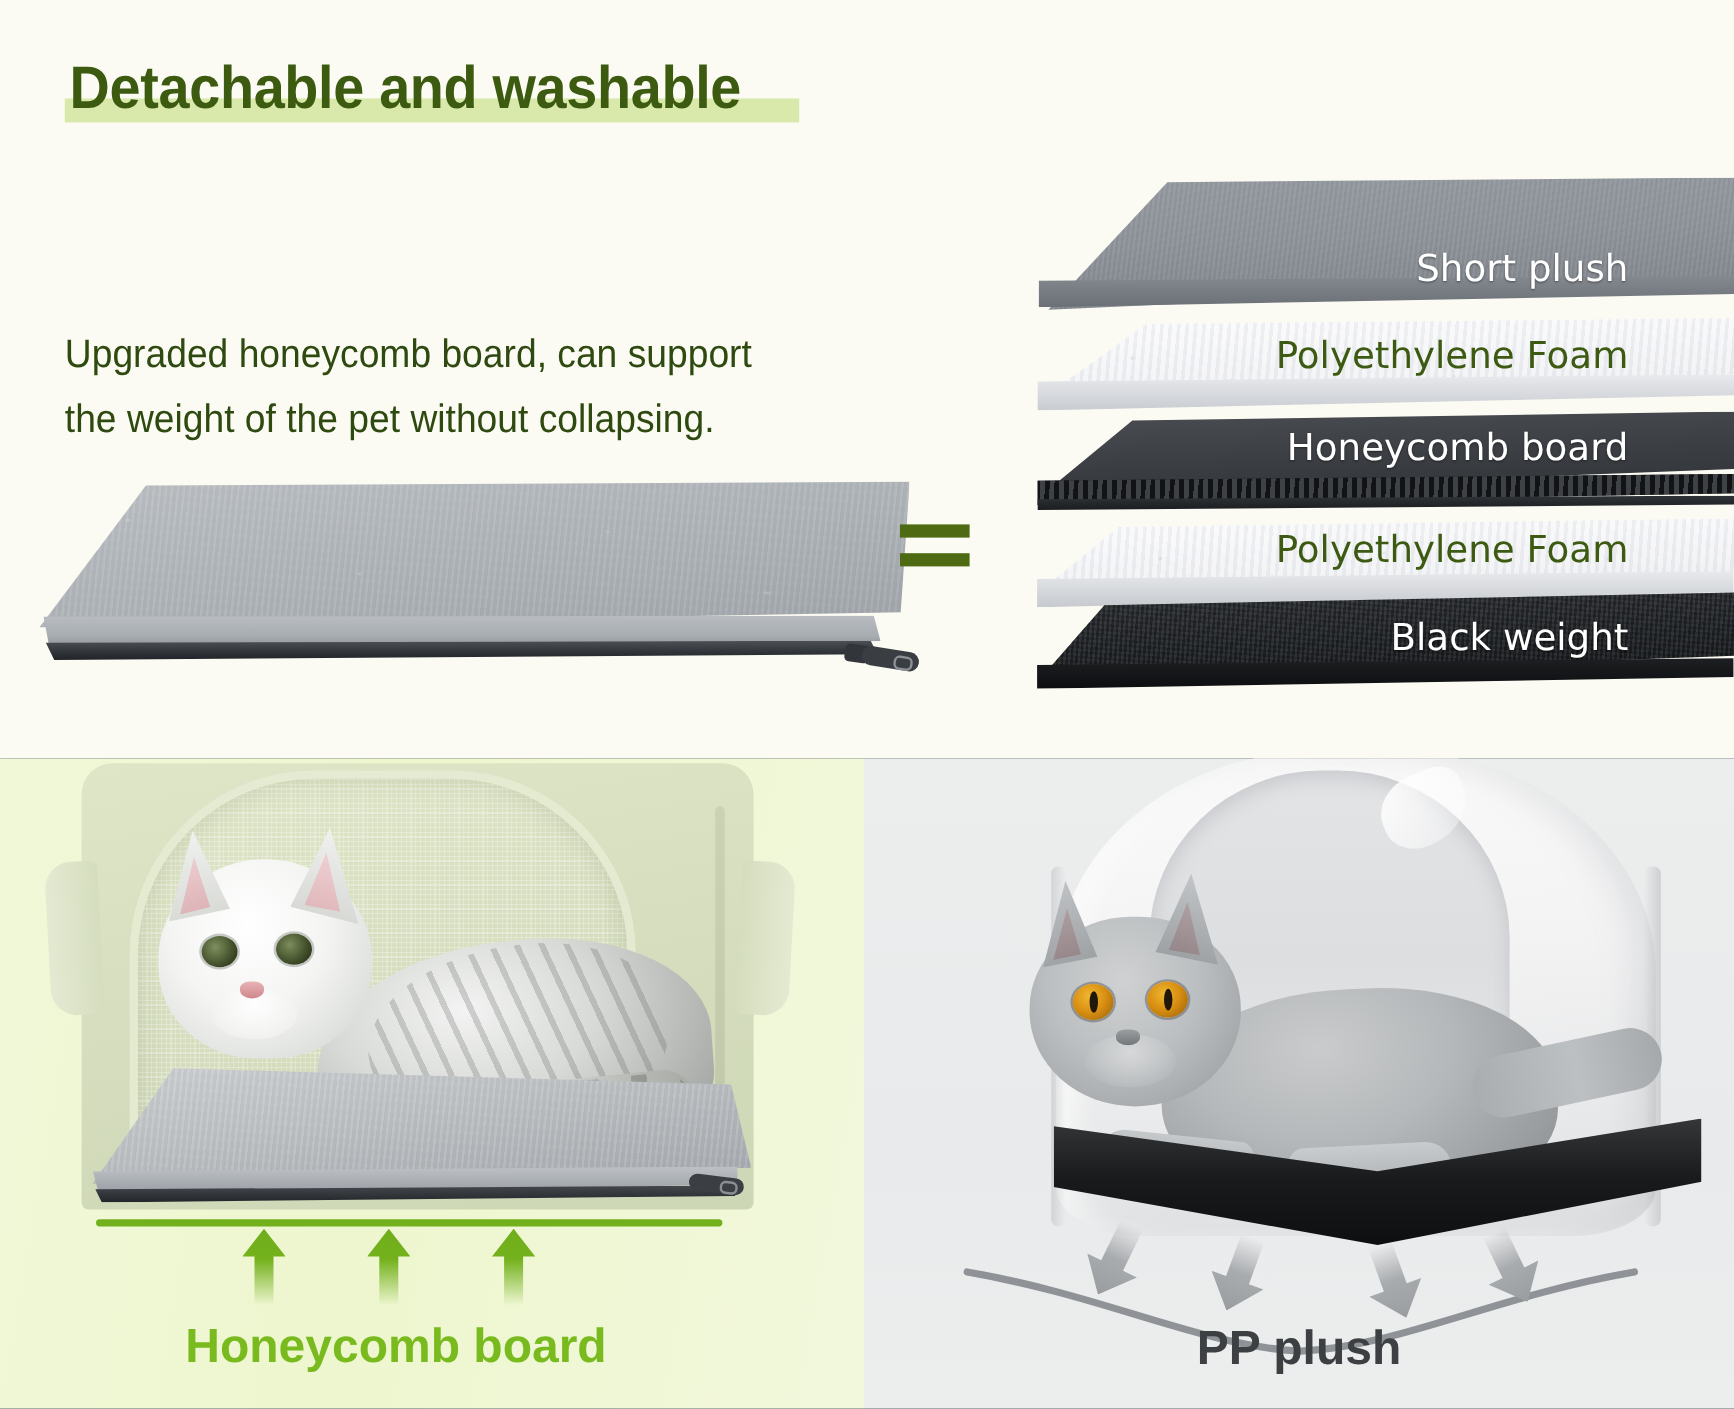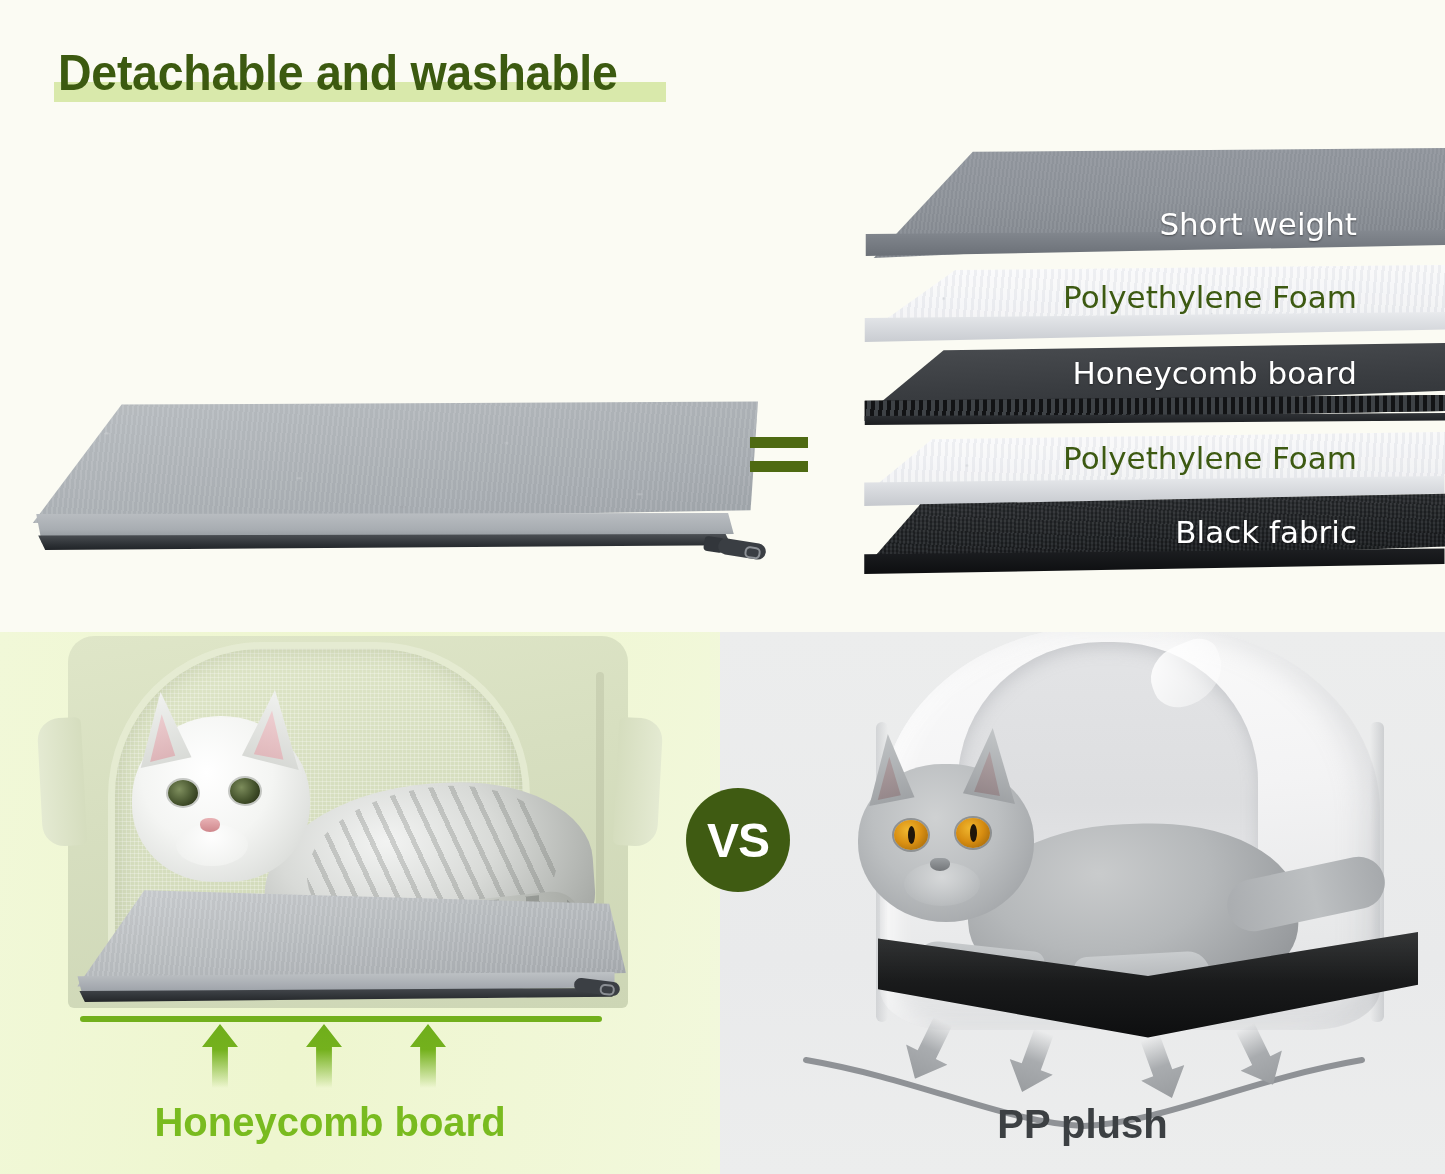--- a/index.html
+++ b/index.html
@@ -310,20 +310,24 @@
 
   <div class="top-section">
 
     <div class="title-block">
       <div class="title-line">
         <span class="hl"></span>
         <span class="txt">Detachable and washable</span>
       </div>
     </div>
 
+    <div class="subtitle">
+      <span>Upgraded honeycomb board, can support
+the weight of the pet without collapsing.</span>
+    </div>
 
     <div class="mat-wrap">
       <div class="mat-top"></div>
       <div class="mat-tex"></div>
       <div class="mat-front"></div>
       <div class="mat-edge"></div>
       <div class="zip-slider"></div>
       <div class="zip-pull"></div>
     </div>
 
@@ -331,21 +335,21 @@
       <i class="a"></i>
       <i class="b"></i>
     </div>
 
     <div class="stack">
 
       <div class="slab s1">
         <div class="face"></div>
         <div class="tex"></div>
         <div class="side"></div>
-        <div class="lbl lbl-white" style="top:58px">Short weight</div>
+        <div class="lbl lbl-white" style="top:58px">Short plush</div>
       </div>
 
       <div class="slab s2">
         <div class="face"></div>
         <div class="tex"></div>
         <div class="side"></div>
         <div class="lbl lbl-green" style="top:14px">Polyethylene Foam</div>
       </div>
 
       <div class="slab s3">
@@ -359,21 +363,21 @@
         <div class="face"></div>
         <div class="tex"></div>
         <div class="side"></div>
         <div class="lbl lbl-green" style="top:8px">Polyethylene Foam</div>
       </div>
 
       <div class="slab s5">
         <div class="face"></div>
         <div class="tex"></div>
         <div class="side"></div>
-        <div class="lbl lbl-white" style="top:22px">Black fabric</div>
+        <div class="lbl lbl-white" style="top:22px">Black weight</div>
       </div>
 
     </div>
   </div>
 
   <div class="bottom">
 
     <div class="panel-left">
 
       <div class="carrier">
@@ -459,15 +463,14 @@
       <div class="arrow-dn ad1"></div>
       <div class="arrow-dn ad2"></div>
       <div class="arrow-dn ad3"></div>
       <div class="arrow-dn ad4"></div>
 
       <div class="pp-label">PP plush</div>
     </div>
 
   </div>
 
-  <div class="vs">VS</div>
 
 </div>
 
 </body></html>

